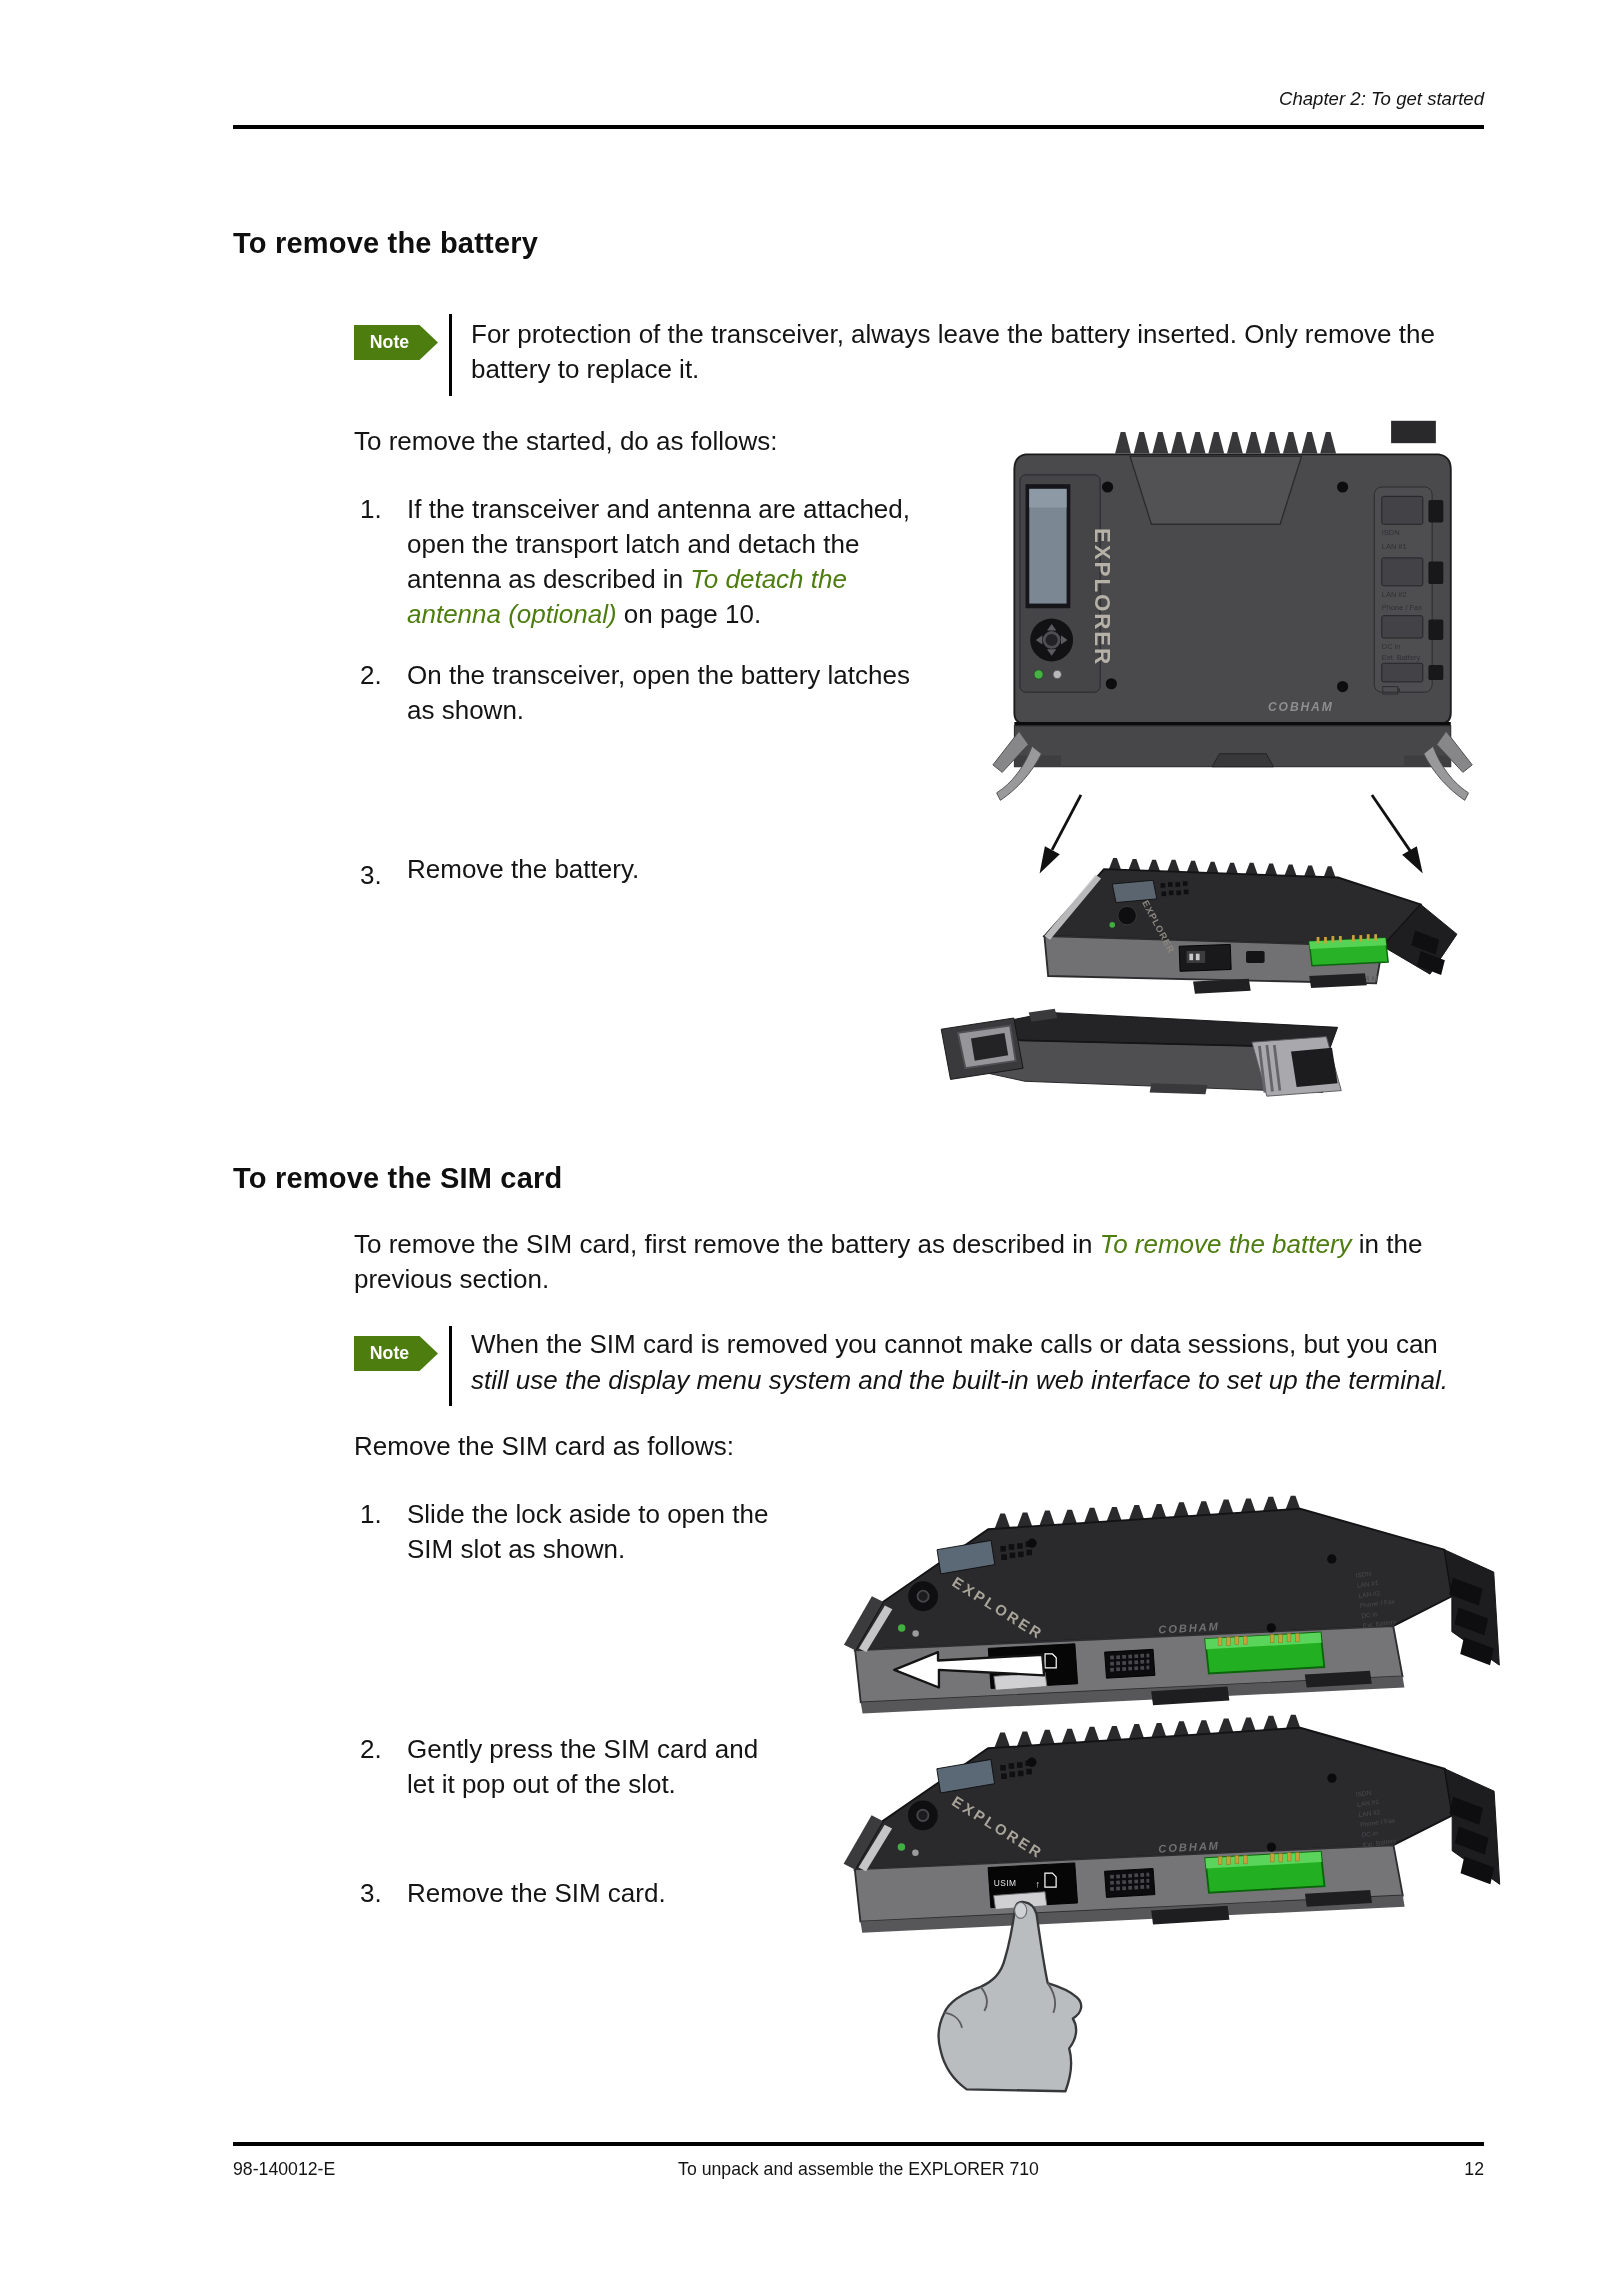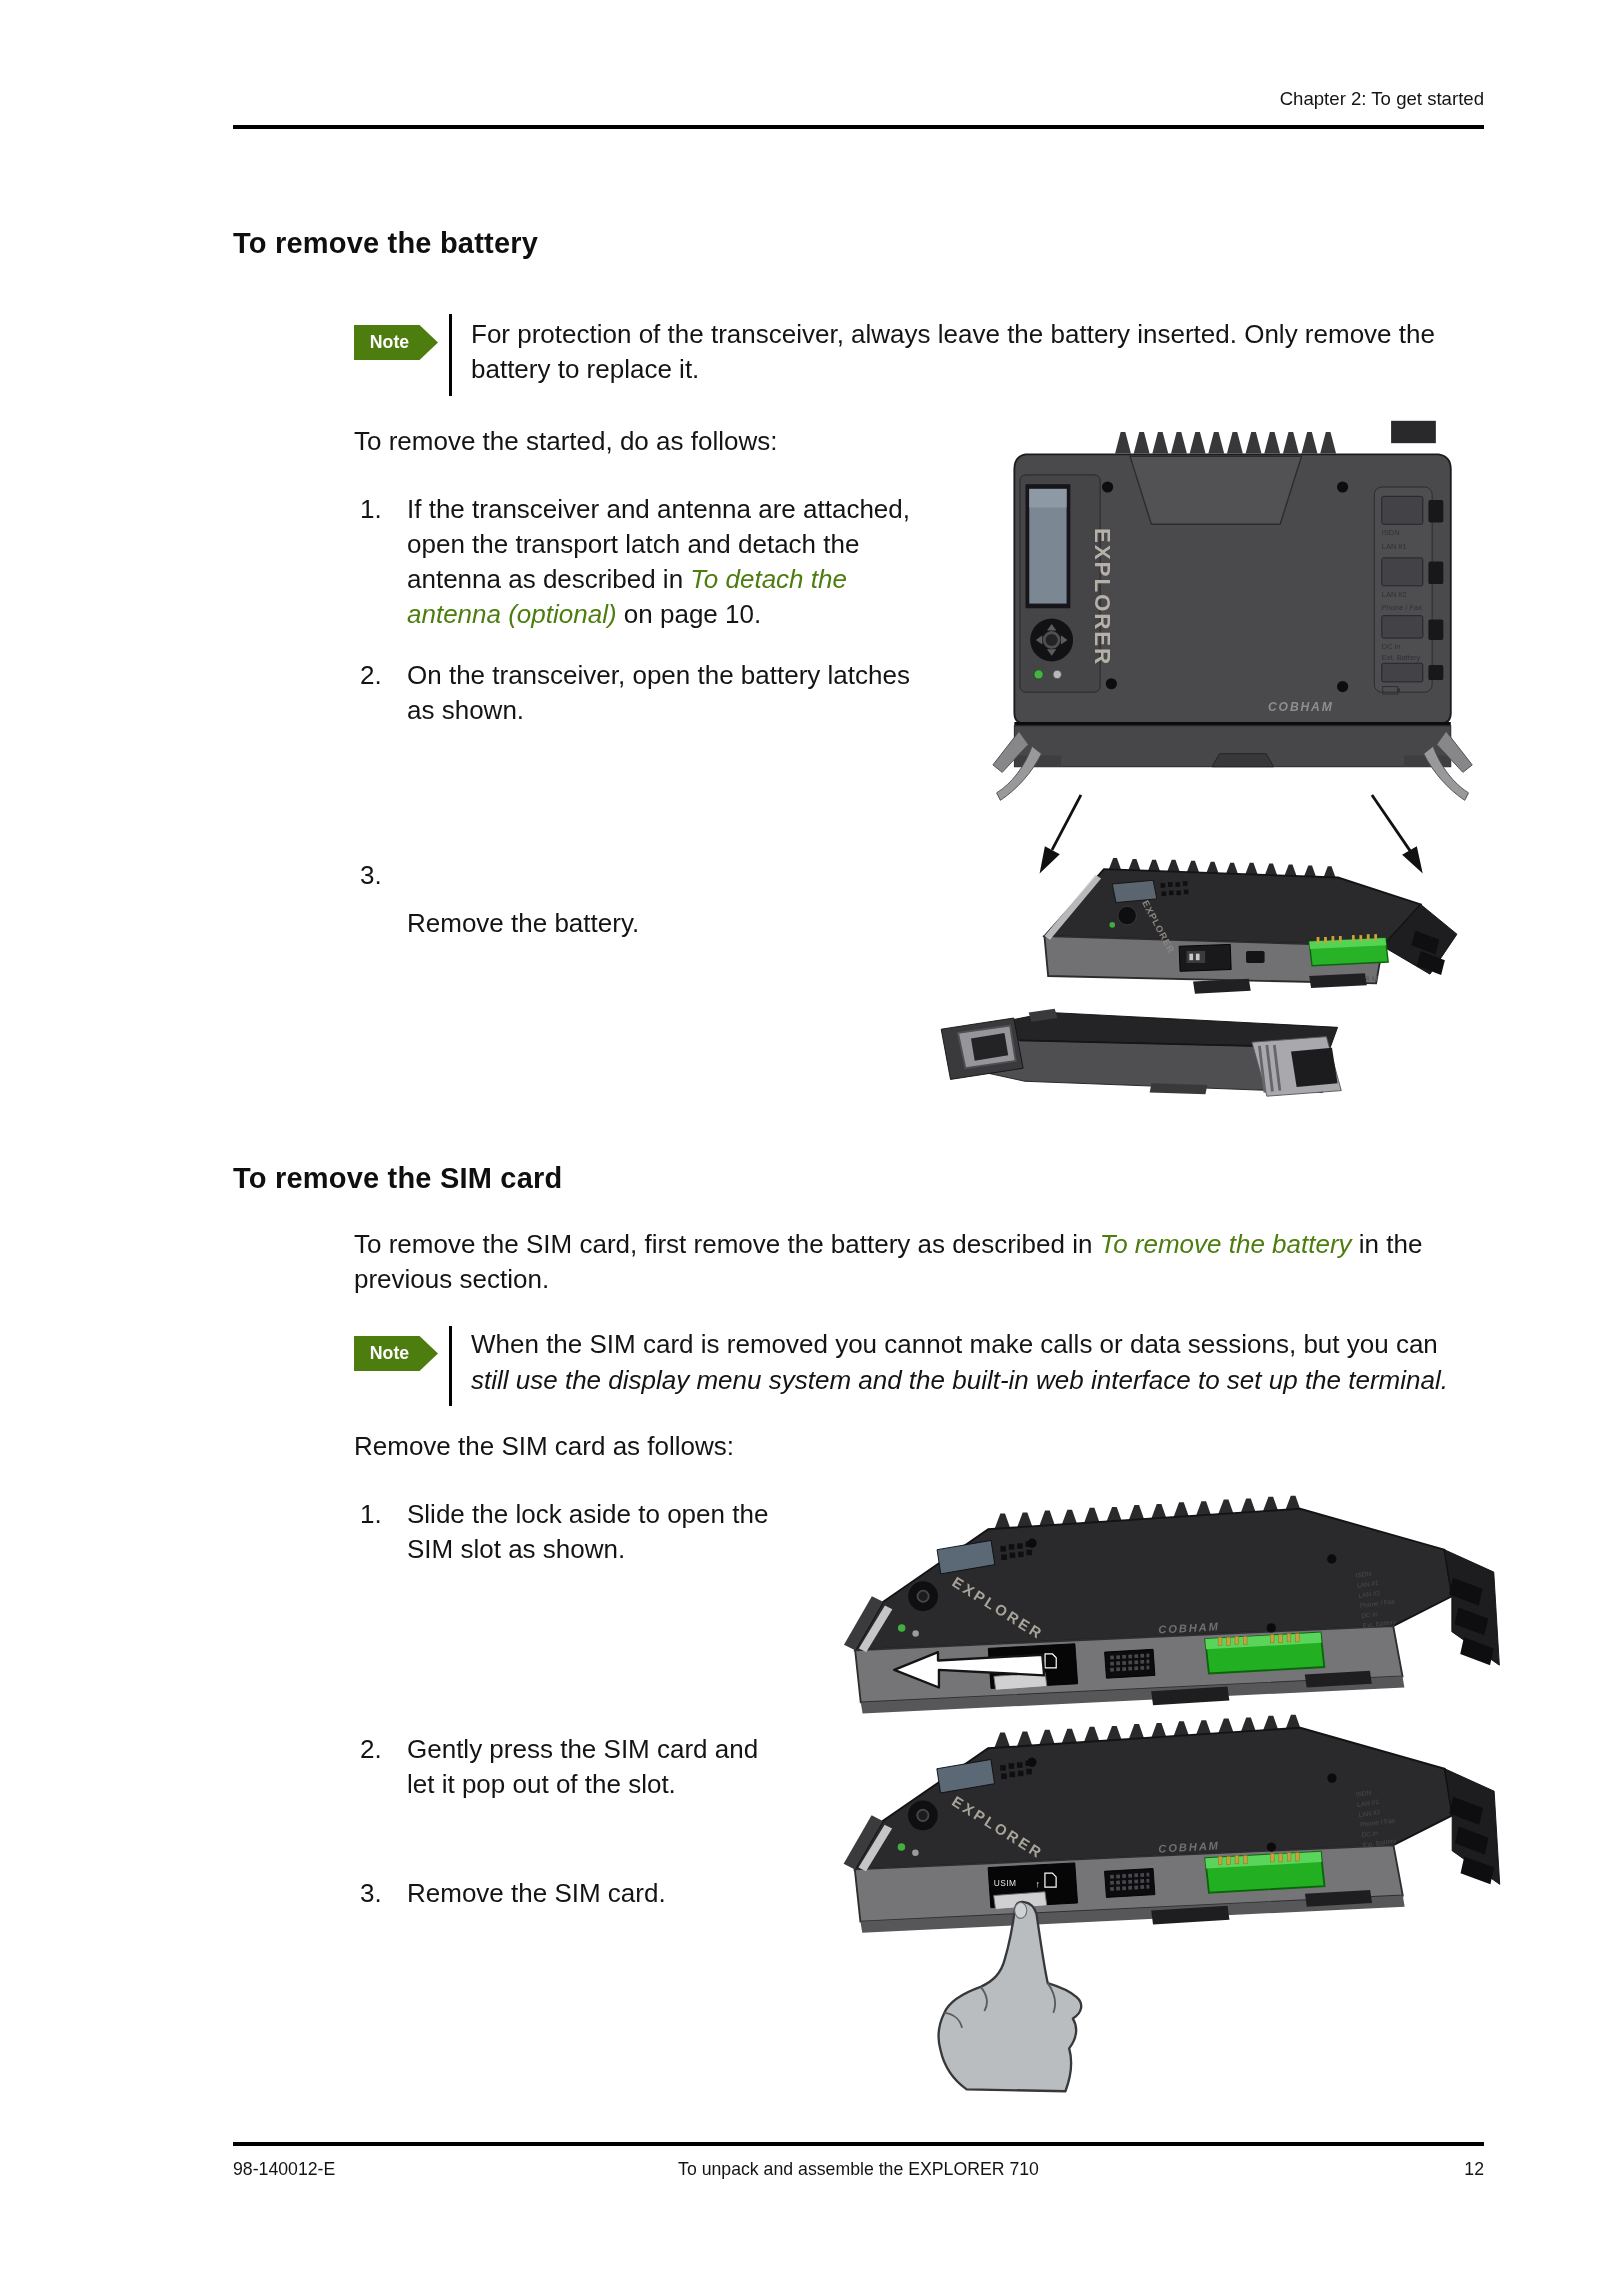--- a/index.html
+++ b/index.html
@@ -17,21 +17,21 @@
   .link{color:#4d7c0f;font-style:italic;}
   .ftr{font-size:17.7px;white-space:nowrap;}
   .ftr-c{font-weight:normal;text-align:center;}
   svg{display:block;overflow:visible;}
 </style>
 </head>
 <body>
 
 <div class="page">
 
-  <div class="abs hdr" style="top:88px;right:134px;">Chapter 2: To get started</div>
+  <div class="abs hdr" style="top:88px;right:134px;font-style:italic;">Chapter 2: To get started</div>
   <div class="abs rule" style="left:233px;top:125px;width:1251px;"></div>
 
   <div class="abs h1" style="left:233px;top:227px;">To remove the battery</div>
 
   <div class="abs badge" style="left:354px;top:325px;">Note</div>
   <div class="abs nbar" style="left:449px;top:314px;height:82px;"></div>
   <div class="abs txt" style="left:471px;top:317px;">For protection of the transceiver, always leave the battery inserted. Only remove the</div>
   <div class="abs txt" style="left:471px;top:352px;">battery to replace it.</div>
 
   <div class="abs txt" style="left:354px;top:424px;">To remove the started, do as follows:</div>
@@ -44,21 +44,21 @@
     <div><span class="link">antenna (optional)</span><span> on page 10.</span></div>
   </div>
 
   <div class="abs txt" style="left:360px;top:658px;">2.</div>
   <div class="abs txt" style="left:407px;top:658px;">
     <div>On the transceiver, open the battery latches</div>
     <div>as shown.</div>
   </div>
 
   <div class="abs txt" style="left:360px;top:858px;">3.</div>
-  <div class="abs txt" style="left:407px;top:906px;">Remove the battery.</div>
+  <div class="abs txt" style="left:407px;top:852px;">Remove the battery.</div>
 
   <svg class="abs" style="left:991px;top:418px;" width="485" height="387" viewBox="0 0 520 415">
 
     <path fill="#38383a" d="M133,38 l6,-23 l5,0 l6,23 z M153,38 l6,-23 l5,0 l6,23 z M173,38 l6,-23 l5,0 l6,23 z M193,38 l6,-23 l5,0 l6,23 z M213,38 l6,-23 l5,0 l6,23 z M233,38 l6,-23 l5,0 l6,23 z M253,38 l6,-23 l5,0 l6,23 z M273,38 l6,-23 l5,0 l6,23 z M293,38 l6,-23 l5,0 l6,23 z M313,38 l6,-23 l5,0 l6,23 z M333,38 l6,-23 l5,0 l6,23 z M353,38 l6,-23 l5,0 l6,23 z"></path>
     <rect x="429" y="3" width="48" height="24" fill="#29292b"></rect>
 
     <path d="M37,39 H480 Q493,41 493,55 V316 Q493,328 481,328 H37 Q25,328 25,316 V55 Q25,41 37,39 Z" fill="#4a4a4d" stroke="#1c1c1e" stroke-width="2"></path>
     <polygon points="149,41 333,41 310,114 172,114" fill="#525255" stroke="#2c2c2e" stroke-width="1.5"></polygon>
 
     <rect x="31" y="61" width="86" height="233" rx="6" fill="#454548" stroke="#26262a"></rect>

